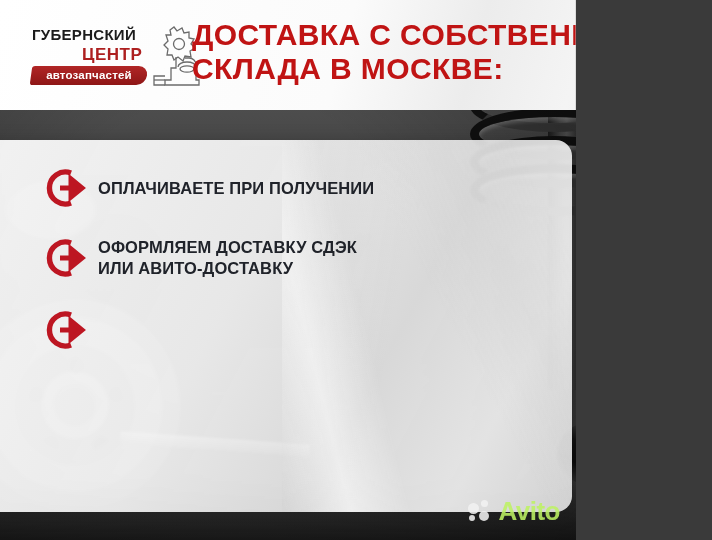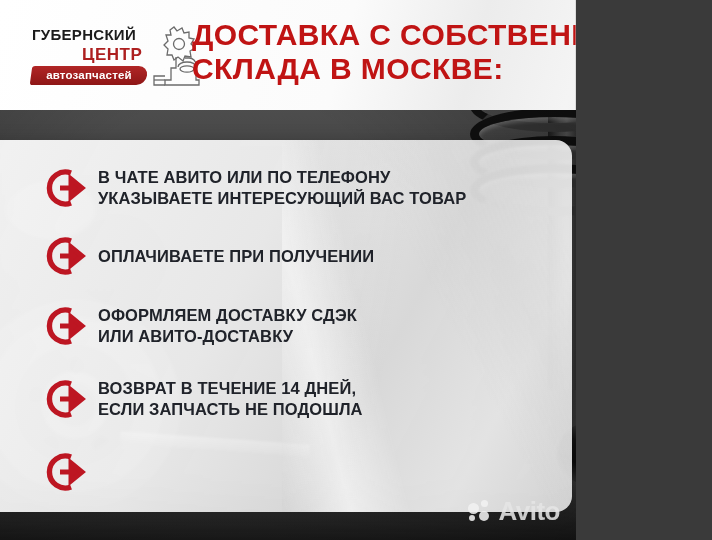--- a/index.html
+++ b/index.html
@@ -145,21 +145,21 @@
 
   
   .avito{position:absolute;right:16px;bottom:16px;display:flex;align-items:center;
     gap:6px;opacity:.88;}
   .avito-dots{position:relative;width:24px;height:22px;}
   .avito-dots b{position:absolute;display:block;border-radius:50%;background:#f2f2f2;}
   .avito-dots b:nth-child(1){left:0;top:3px;width:11px;height:11px;}
   .avito-dots b:nth-child(2){left:13px;top:0;width:7px;height:7px;}
   .avito-dots b:nth-child(3){left:1px;top:15px;width:6px;height:6px;}
   .avito-dots b:nth-child(4){left:11px;top:11px;width:10px;height:10px;}
-  .avito-word{color:#e5e5e5;font-size:26px;font-weight:bold;letter-spacing:-.5px;
+  .avito-word{color:#bef264;font-size:26px;font-weight:bold;letter-spacing:-.5px;
     line-height:26px;}
 </style>
 </head>
 <body>
 
 <div class="canvas">
 
   <div class="bg">
     <div class="bg-base"></div>
     <div class="bg-rings"></div>
@@ -214,54 +214,38 @@
     </div>
 
     <div class="header-title">ДОСТАВКА С СОБСТВЕННОГО СКЛАДА В МОСКВЕ:</div>
   </div>
 
   <div class="panel">
     <div class="panel-sheen"></div>
 
     <div class="list">
 
-      <div class="item" style="height:68px">
-        <svg class="icon" viewBox="0 0 48 48">
-          <path d="M29 9 A16 16 0 1 0 29 39" fill="none" stroke="#bd1622" stroke-width="5.4" stroke-linecap="butt"></path>
-          <path d="M18 24 L33 24 M29 15 L40 24 L29 33 Z" fill="#bd1622" stroke="#bd1622" stroke-width="5" stroke-linejoin="miter"></path>
-        </svg>
-        <div class="txt">В ЧАТЕ АВИТО ИЛИ ПО ТЕЛЕФОНУ
-УКАЗЫВАЕТЕ ИНТЕРЕСУЮЩИЙ ВАС ТОВАР</div>
-      </div>
 
       <div class="item" style="height:68px">
         <svg class="icon" viewBox="0 0 48 48">
           <path d="M29 9 A16 16 0 1 0 29 39" fill="none" stroke="#bd1622" stroke-width="5.4" stroke-linecap="butt"></path>
           <path d="M18 24 L33 24 M29 15 L40 24 L29 33 Z" fill="#bd1622" stroke="#bd1622" stroke-width="5" stroke-linejoin="miter"></path>
         </svg>
         <div class="txt">ОПЛАЧИВАЕТЕ ПРИ ПОЛУЧЕНИИ</div>
       </div>
 
       <div class="item" style="height:72px">
         <svg class="icon" viewBox="0 0 48 48">
           <path d="M29 9 A16 16 0 1 0 29 39" fill="none" stroke="#bd1622" stroke-width="5.4" stroke-linecap="butt"></path>
           <path d="M18 24 L33 24 M29 15 L40 24 L29 33 Z" fill="#bd1622" stroke="#bd1622" stroke-width="5" stroke-linejoin="miter"></path>
         </svg>
         <div class="txt">ОФОРМЛЯЕМ ДОСТАВКУ СДЭК
 ИЛИ АВИТО-ДОСТАВКУ</div>
       </div>
 
-      <div class="item" style="height:74px">
-        <svg class="icon" viewBox="0 0 48 48">
-          <path d="M29 9 A16 16 0 1 0 29 39" fill="none" stroke="#bd1622" stroke-width="5.4" stroke-linecap="butt"></path>
-          <path d="M18 24 L33 24 M29 15 L40 24 L29 33 Z" fill="#bd1622" stroke="#bd1622" stroke-width="5" stroke-linejoin="miter"></path>
-        </svg>
-        <div class="txt">ВОЗВРАТ В ТЕЧЕНИЕ 14 ДНЕЙ,
-ЕСЛИ ЗАПЧАСТЬ НЕ ПОДОШЛА</div>
-      </div>
 
       <div class="item" style="height:72px">
         <svg class="icon" viewBox="0 0 48 48">
           <path d="M29 9 A16 16 0 1 0 29 39" fill="none" stroke="#bd1622" stroke-width="5.4" stroke-linecap="butt"></path>
           <path d="M18 24 L33 24 M29 15 L40 24 L29 33 Z" fill="#bd1622" stroke="#bd1622" stroke-width="5" stroke-linejoin="miter"></path>
         </svg>
       </div>
 
     </div>
   </div>

